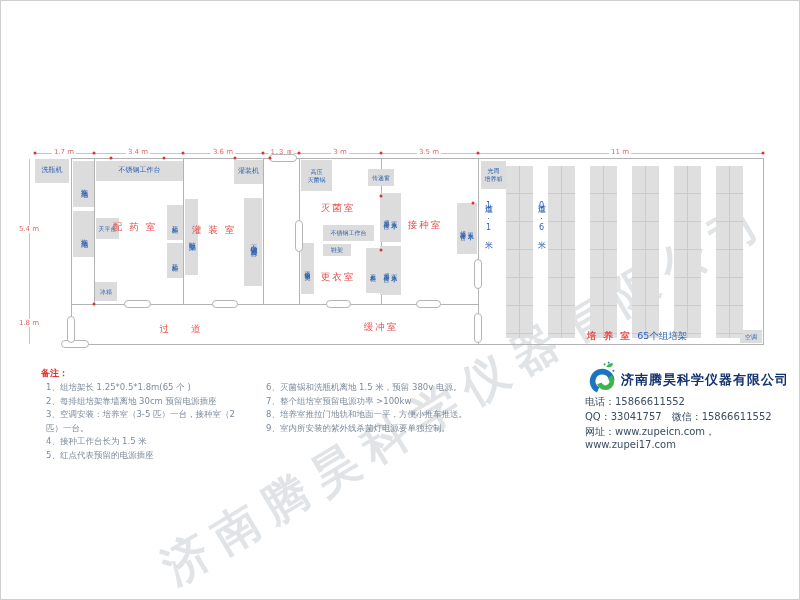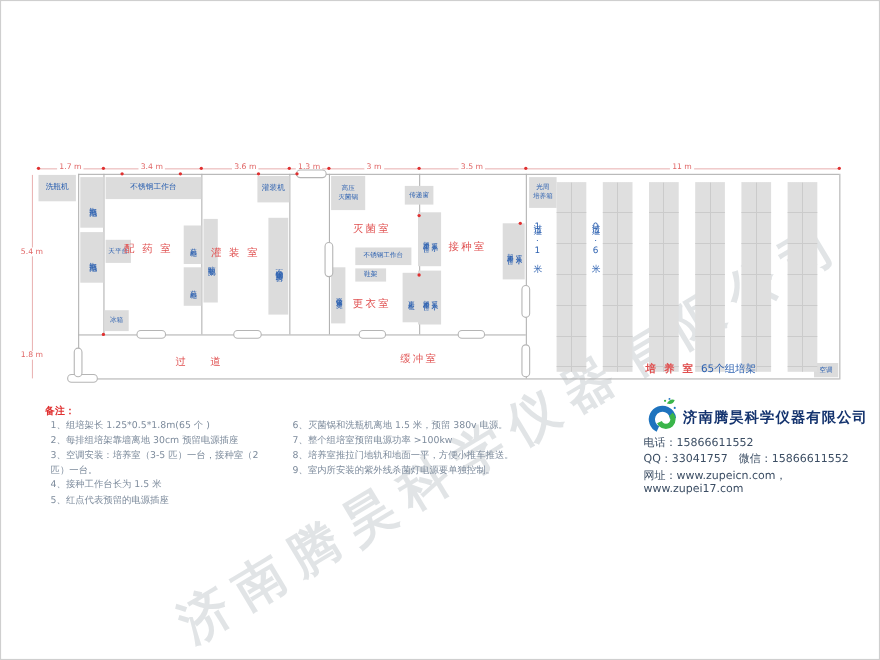--- a/index.html
+++ b/index.html
@@ -54,21 +54,21 @@
       <div class="wall" style="left: 262px; top: 157px; width: 1px; height: 146px;"></div>
       <div class="wall" style="left: 298px; top: 157px; width: 1px; height: 146px;"></div>
       <div class="wall" style="left: 380px; top: 157px; width: 1px; height: 146px;"></div>
       <div class="wall" style="left: 477px; top: 157px; width: 1px; height: 186px;"></div>
       <div class="wall" style="left: 762px; top: 157px; width: 1px; height: 187px;"></div>
       <div class="dim-line" style="left: 34px; top: 152px; width: 728px; height: 1px;"></div>
       <div class="dim-line" style="left: 28px; top: 158px; width: 1px; height: 185px;"></div>
       <div class="dim-label" style="left: 63px; top: 151px;">1.7 m</div>
       <div class="dim-label" style="left: 137px; top: 151px;">3.4 m</div>
       <div class="dim-label" style="left: 222px; top: 151px;">3.6 m</div>
-      <div class="dim-label" style="left: 280px; top: 151px;">1.3 m</div>
+      <div class="dim-label" style="left: 280px; top: 151px; font-family: Liberation Mono, monospace;">1.3 m</div>
       <div class="dim-label" style="left: 339px; top: 151px;">3 m</div>
       <div class="dim-label" style="left: 428px; top: 151px;">3.5 m</div>
       <div class="dim-label" style="left: 619px; top: 151px;">11 m</div>
       <div class="dim-label" style="left: 28px; top: 228px;">5.4 m</div>
       <div class="dim-label" style="left: 28px; top: 322px;">1.8 m</div>
       <div class="furn" style="left: 34px; top: 158px; width: 34px; height: 24px;">洗瓶机</div>
       <div class="furn v" style="left: 72px; top: 160px; width: 21px; height: 46px;">泡瓶池</div>
       <div class="furn v" style="left: 72px; top: 210px; width: 21px; height: 46px;">泡瓶池</div>
       <div class="furn" style="left: 95px; top: 160px; width: 87px; height: 20px;">不锈钢工作台</div>
       <div class="furn" style="left: 95px; top: 217px; width: 23px; height: 21px; font-size: 6px;">天平台</div>

